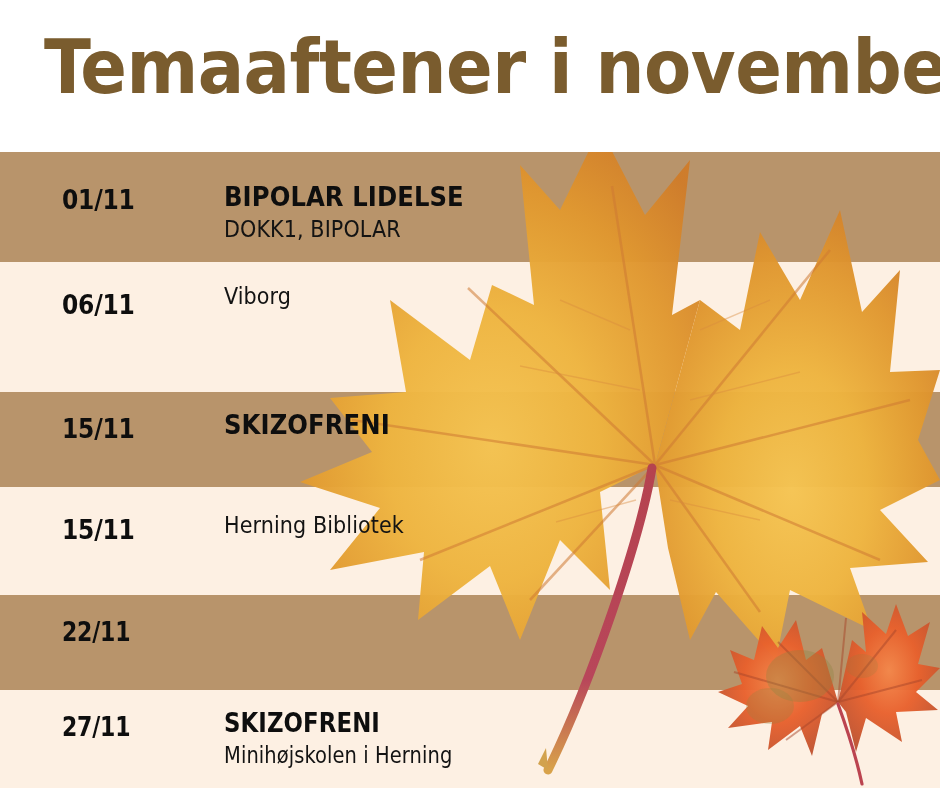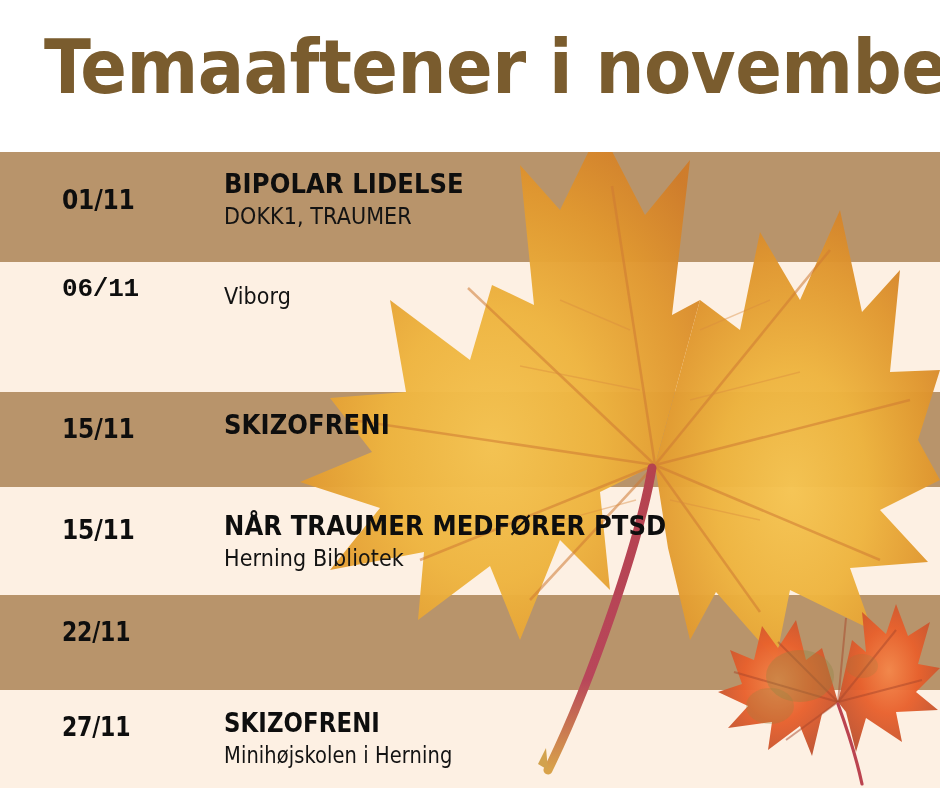--- a/index.html
+++ b/index.html
@@ -197,44 +197,43 @@
       <ellipse cx="862" cy="666" rx="16" ry="12" fill="#8e8440" opacity="0.2"></ellipse>
     </g>
   </svg>
 
   <div id="title-band">
     <div id="poster-title">Temaaftener i november</div>
   </div>
 
   <div class="row" style="top:152px;height:110px;">
     <div class="row-date" style="top:33px;">01/11</div>
-    <div class="row-body" style="top:15px;">
+    <div class="row-body" style="top:28px;">
       <div class="row-heading">BIPOLAR LIDELSE</div>
-      <div class="row-venue">DOKK1, TRAUMER</div>
+      <div class="row-venue">DOKK1, BIPOLAR</div>
     </div>
   </div>
 
   <div class="row" style="top:262px;height:130px;">
-    <div class="row-date" style="top:12px;font-family:Liberation Mono, monospace;">06/11</div>
+    <div class="row-date" style="top:28px;">06/11</div>
     <div class="row-body" style="top:18px;">
       <div class="row-venue">Viborg</div>
     </div>
   </div>
 
   <div class="row" style="top:392px;height:95px;">
     <div class="row-date" style="top:22px;">15/11</div>
     <div class="row-body" style="top:16px;">
       <div class="row-heading">SKIZOFRENI</div>
     </div>
   </div>
 
   <div class="row" style="top:487px;height:108px;">
     <div class="row-date" style="top:28px;">15/11</div>
     <div class="row-body" style="top:22px;">
-      <div class="row-heading">NÅR TRAUMER MEDFØRER PTSD</div>
       <div class="row-venue">Herning Bibliotek</div>
     </div>
   </div>
 
   <div class="row narrow" style="top:595px;height:114px;">
     <div class="row-date" style="top:22px;">22/11</div>
   </div>
 
   <div class="row narrow" style="top:690px;height:112px;">
     <div class="row-date" style="top:22px;">27/11</div>

